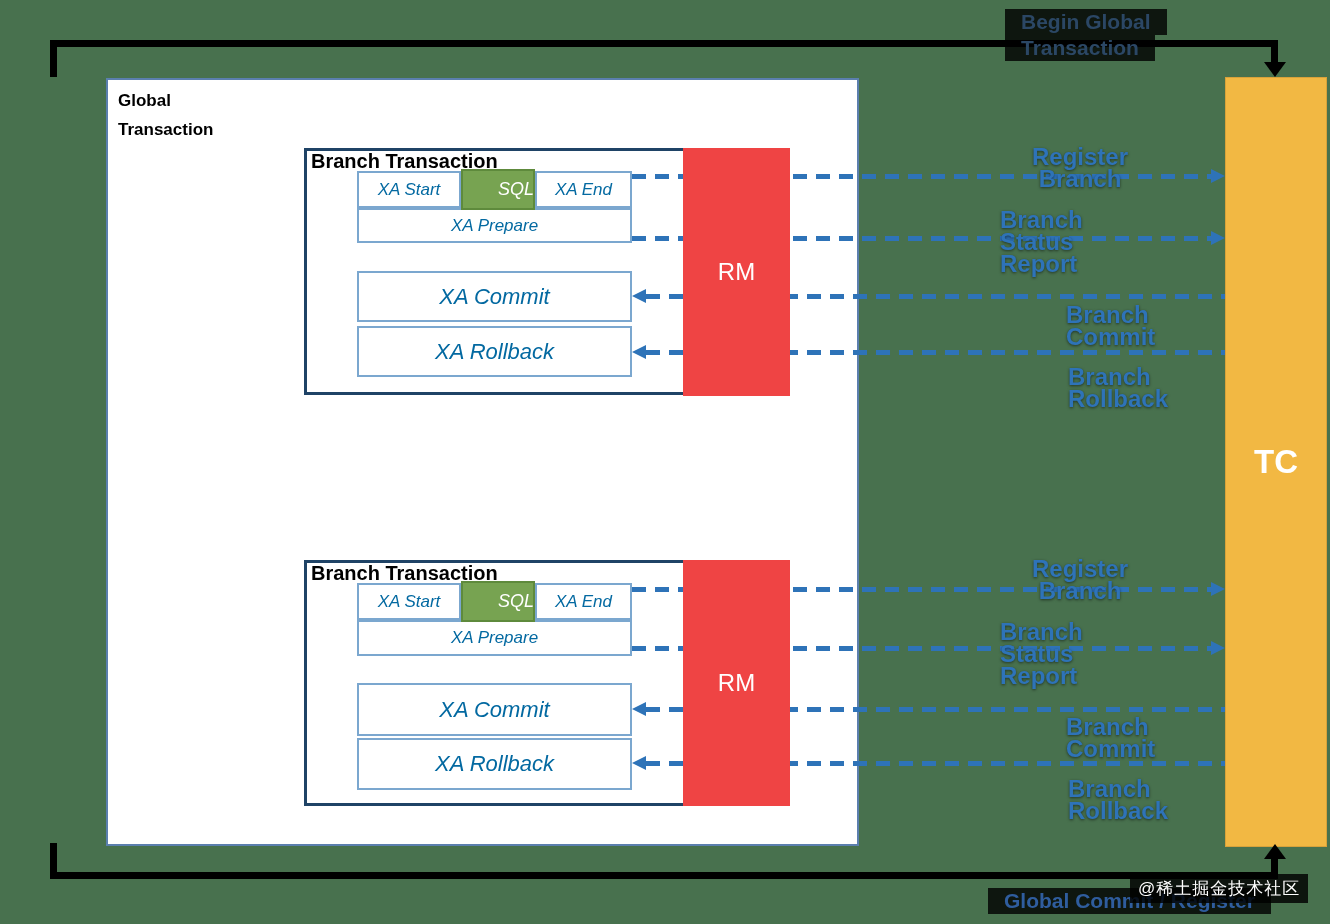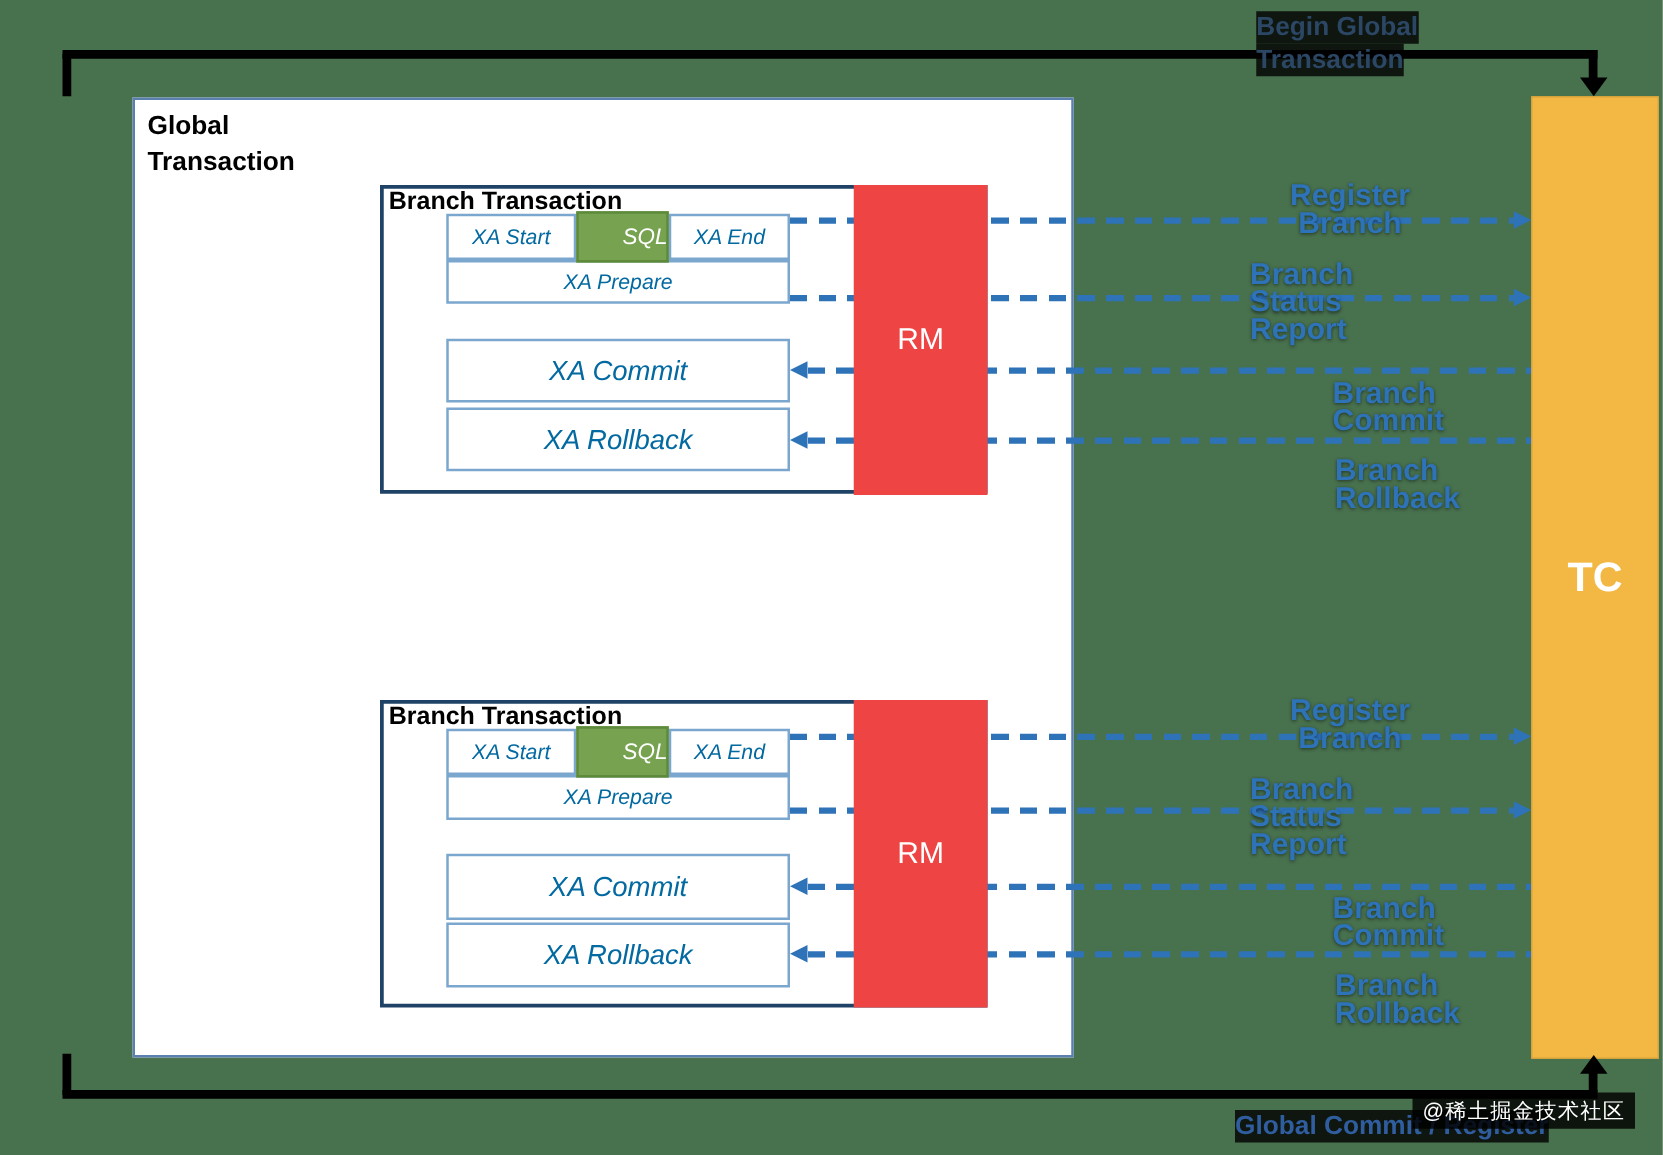--- a/index.html
+++ b/index.html
@@ -6,21 +6,21 @@
   body{font-family:"Liberation Sans",sans-serif;}
   .stage{position:relative;width:1330px;height:924px;background:#48714E;overflow:hidden;}
 
   
   .actor{position:absolute;background:#F2B843;border:1px solid #D9A23A;display:flex;align-items:center;justify-content:center;color:#fff;font-weight:700;font-size:33px;z-index:6;}
   .tm{left:6px;top:76px;width:99px;height:767px;}
   .tc{left:1225px;top:77px;width:100px;height:768px;}
 
   
   .global-box{position:absolute;left:106px;top:78px;width:749px;height:764px;background:#fff;border:2px solid #5B7FAE;z-index:1;}
-  .global-title{position:absolute;left:118px;top:86px;font-size:21px;font-weight:700;color:#000;line-height:29px;z-index:3;}
+  .global-title{position:absolute;left:118px;top:86px;font-size:17px;font-weight:700;color:#000;line-height:29px;z-index:3;}
 
   
   .branch-box{position:absolute;left:304px;width:486px;background:#fff;border:3px solid #1F4366;box-sizing:border-box;z-index:2;}
   .branch-title{position:absolute;left:311px;font-size:20px;font-weight:700;color:#000;z-index:3;}
 
   
   .step{position:absolute;box-sizing:border-box;border:2px solid #7BA7CF;background:#fff;display:flex;align-items:center;justify-content:center;font-style:italic;color:#0369a1;z-index:3;}
   .step.small{font-size:17px;}
   .step.big{font-size:22px;}
   .step.sql{background:#77A351;border:2px solid #5E8A3C;color:#fff;font-size:18px;z-index:4;padding-left:36px;}
@@ -39,21 +39,21 @@
   .msg-label.center{text-align:center;}
 
   
   .bline{position:absolute;background:#000;z-index:7;}
   .bhead{position:absolute;width:0;height:0;z-index:7;}
   .bhead.down{border-left:11px solid transparent;border-right:11px solid transparent;border-top:15px solid #000;}
   .bhead.up{border-left:11px solid transparent;border-right:11px solid transparent;border-bottom:15px solid #000;}
 
   
   .flow-label{position:absolute;z-index:9;font-weight:700;font-size:21px;line-height:24px;}
-  .flow-label span{display:inline-block;background:rgba(0,0,0,0.8);color:#2b4765;padding:1px 0;}
+  .flow-label span{display:inline-block;background:rgba(0,0,0,0.8);color:#2b4765;padding:1px 16px;}
   .flow-label.bottom span{color:#2f5d9e;}
 
   
   .watermark{position:absolute;left:1130px;top:874px;background:rgba(0,0,0,0.82);color:#fff;font-size:17px;letter-spacing:1px;padding:3px 8px;z-index:10;}
 </style>
 </head>
 <body>
 
 <div class="stage">
 

